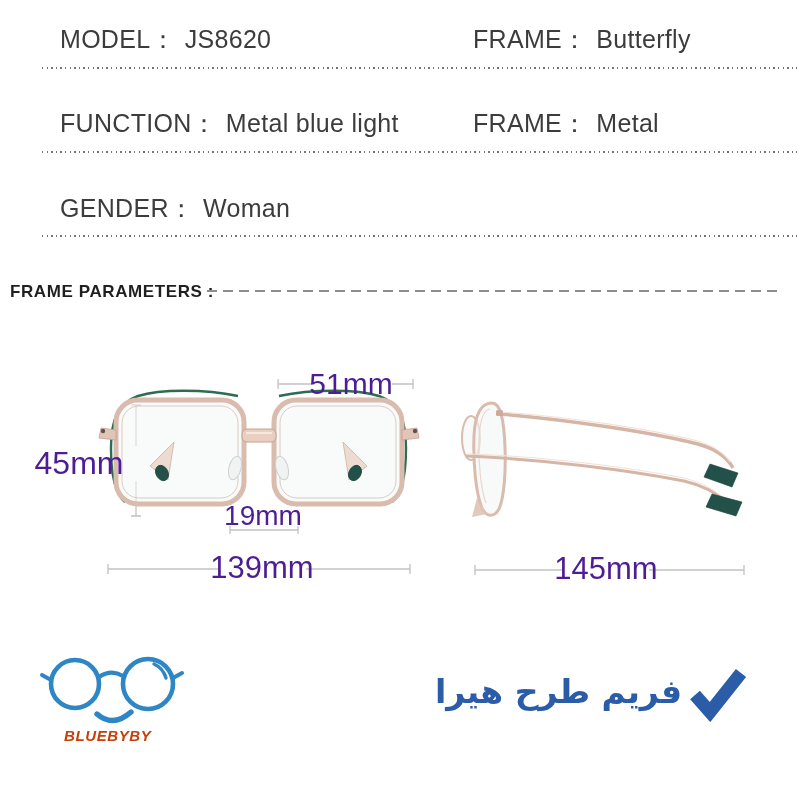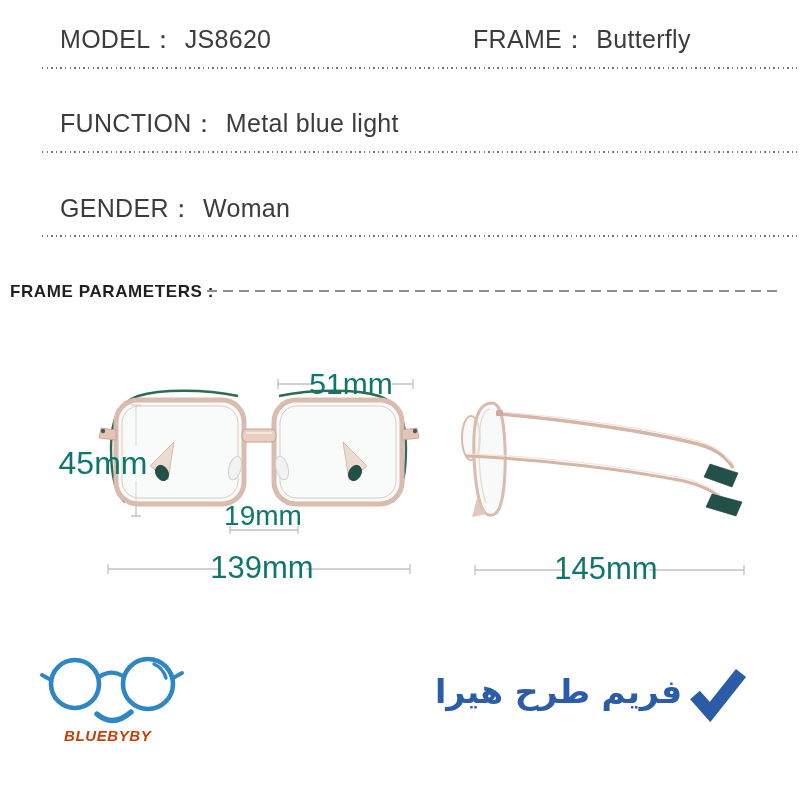--- a/index.html
+++ b/index.html
@@ -14,21 +14,21 @@
   .cell-left{left:60px;}
   .cell-right{left:473px;}
   .dotline{position:absolute;left:42px;width:755px;height:2px;
            background:repeating-linear-gradient(90deg,#757575 0,#757575 1.5px,transparent 1.5px,transparent 4.6px);}
   
   .section-title{position:absolute;left:10px;top:282px;font-size:17px;font-weight:700;
                  color:#1f1f1f;letter-spacing:.6px;white-space:nowrap;}
   .dashline{position:absolute;left:207px;top:290px;width:575px;height:2px;
             background:repeating-linear-gradient(90deg,#8d8d8d 0,#8d8d8d 10px,transparent 10px,transparent 16px);}
   
-  .dim-label{position:absolute;transform:translate(-50%,-50%);color:#0f766e;white-space:nowrap;}
+  .dim-label{position:absolute;transform:translate(-50%,-50%);color:#4c1d95;white-space:nowrap;}
   
   .brand-text{position:absolute;left:64px;top:727px;font-size:15px;font-weight:800;
               color:#c2410c;letter-spacing:.6px;font-style:italic;}
   
   .footer-note{position:absolute;right:118px;top:669px;font-size:33px;font-weight:700;
                color:#2b5ca8;white-space:nowrap;line-height:46px;
                font-family:"DejaVu Sans","Liberation Sans",sans-serif;}
 </style>
 </head>
 <body>
@@ -41,20 +41,23 @@
     </div>
     <div class="spec-cell cell-right">
       <span class="lbl">FRAME：</span><span class="val">Butterfly</span>
     </div>
   </div>
   <div class="dotline" style="top:67px"></div>
 
   <div class="spec-row" style="top:107px">
     <div class="spec-cell cell-left">
       <span class="lbl">FUNCTION：</span><span class="val">Metal blue light</span>
+    </div>
+    <div class="spec-cell cell-right">
+      <span class="lbl">FRAME：</span><span class="val">Metal</span>
     </div>
   </div>
   <div class="dotline" style="top:151px"></div>
 
   <div class="spec-row" style="top:192px">
     <div class="spec-cell cell-left">
       <span class="lbl">GENDER：</span><span class="val">Woman</span>
     </div>
   </div>
   <div class="dotline" style="top:235px"></div>
@@ -117,21 +120,21 @@
     <polygon points="710,464 738,473 732,487 704,477" stroke="#173f39" stroke-width="0.6" fill="#23514a"></polygon>
 
     <path d="M466,456 C540,459 628,470 684,481 C706,486 718,494 728,503" fill="none" stroke="#d5b6a6" stroke-width="3"></path>
     <path d="M467,454 C540,456 628,467 684,478 C703,483 713,489 722,497" fill="none" stroke="#f3e1d7" stroke-width="1"></path>
     <polygon points="712,494 742,502 736,516 706,507" stroke="#173f39" stroke-width="0.6" fill="#23514a"></polygon>
     <rect x="496" y="410" width="7" height="6" rx="1.5" fill="#cfa999"></rect>
   </g>
 </svg>
 
 <div class="dim-label" style="left:351px;top:384px;font-size:30px">51mm</div>
-<div class="dim-label" style="left:103px;top:463px;font-size:32px">45mm</div>
+<div class="dim-label" style="left:79px;top:463px;font-size:32px">45mm</div>
 <div class="dim-label" style="left:263px;top:516px;font-size:28px">19mm</div>
 <div class="dim-label" style="left:262px;top:568px;font-size:31px">139mm</div>
 <div class="dim-label" style="left:606px;top:569px;font-size:31px">145mm</div>
 
 <div>
   <svg class="abs" style="left:38px;top:648px" width="160" height="90" viewBox="0 0 160 90">
     <g fill="none" stroke-linecap="round" stroke="#2e86c4">
       <circle cx="37" cy="36" r="24" stroke-width="4.6"></circle>
       <circle cx="110" cy="36" r="25" stroke-width="4.6"></circle>
       <path d="M61,29 Q73,21 85,28" stroke-width="4.2"></path>

